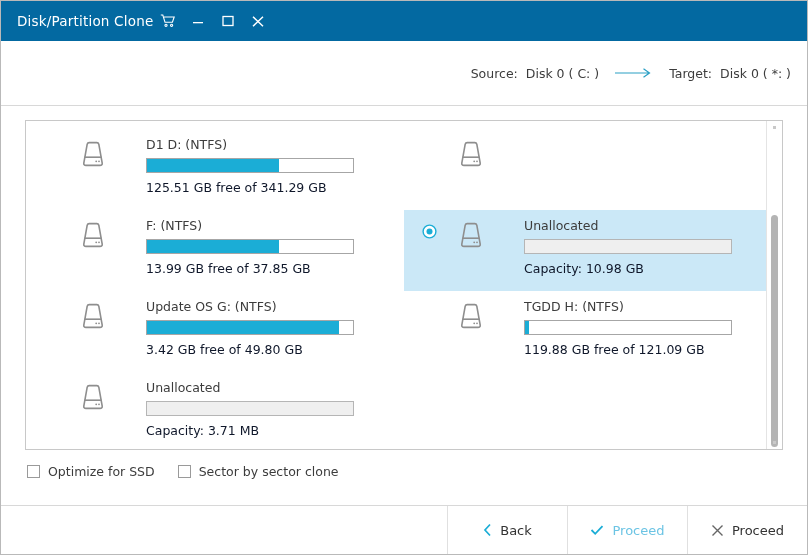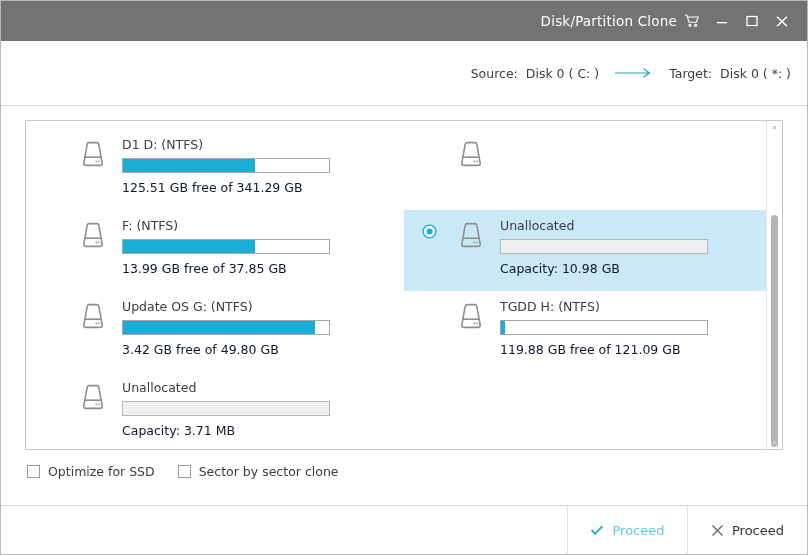--- a/index.html
+++ b/index.html
@@ -22,24 +22,24 @@
     border: 1px solid #b9b9b9;
     background: #ffffff;
     display: flex;
     flex-direction: column;
   }
 
   
   .titlebar {
     height: 40px;
     min-height: 40px;
-    background: #737373;
-    display: flex;
-    align-items: center;
-    justify-content: flex-end;
+    background: #0369a1;
+    display: flex;
+    align-items: center;
+    justify-content: flex-start;
     padding: 0 10px 0 16px;
     box-sizing: border-box;
   }
   .title-text {
     color: #ffffff;
     font-size: 13.5px;
     letter-spacing: 0.2px;
   }
   .win-controls {
     display: flex;
@@ -129,20 +129,21 @@
   .icon-slot {
     width: 58px;
     min-width: 58px;
     display: flex;
     align-items: center;
     justify-content: center;
     padding-top: 12px;
   }
   .part-info {
     padding-top: 8px;
+    margin-left: 24px;
   }
   .part-name {
     font-size: 12.5px;
     color: #3c3c3c;
     margin-bottom: 6px;
     white-space: nowrap;
   }
   .bar {
     width: 208px;
     height: 15px;
@@ -435,20 +436,28 @@
         <span class="checkbox-label">Optimize for SSD</span>
       </div>
       <div class="checkbox-wrap">
         <span class="checkbox"></span>
         <span class="checkbox-label">Sector by sector clone</span>
       </div>
     </div>
   </div>
 
   <div class="footer">
+    <div class="footer-btn plain">
+      <span class="btn-icon">
+        <svg width="9" height="14" viewBox="0 0 9 14" stroke="#1badd6" stroke-width="1.7" fill="none">
+            <path d="M7 1.5 L2 7 L7 12.5"></path>
+          </svg>
+      </span>
+      <span>Back</span>
+    </div>
     <div class="footer-btn accent">
       <span class="btn-icon">
         <svg width="14" height="14" viewBox="0 0 14 14" stroke="#1badd6" stroke-width="1.8" fill="none">
             <path d="M1.5 7 L5.2 10.8 L12.5 3.2"></path>
           </svg>
       </span>
       <span>Proceed</span>
     </div>
     <div class="footer-btn plain">
       <span class="btn-icon">

